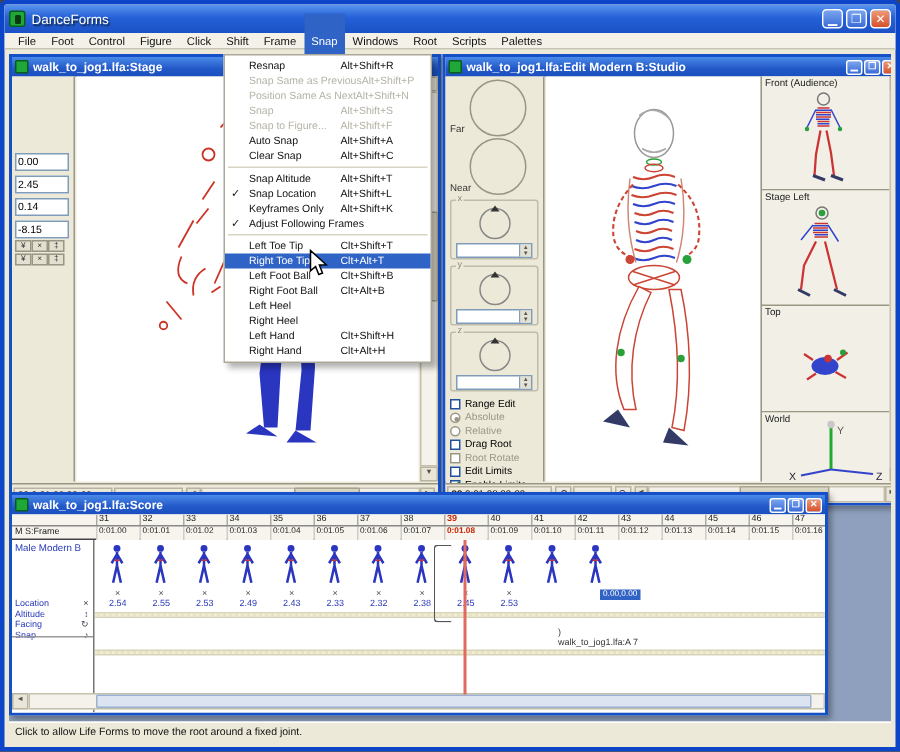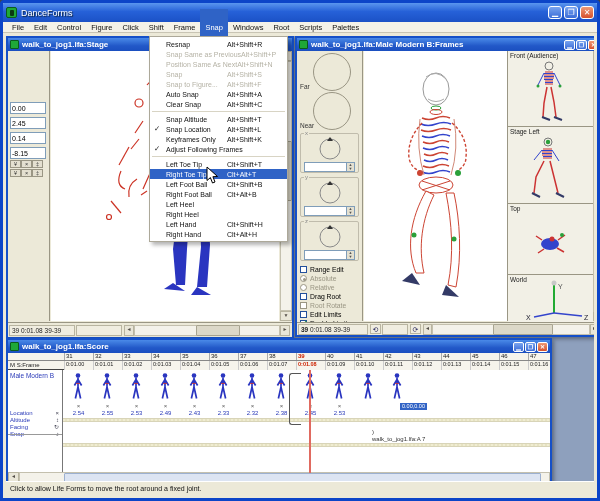--- a/index.html
+++ b/index.html
@@ -67,21 +67,21 @@
   .cbox.checked::after{content:"✓";position:absolute;top:-2.5px;left:0;font-size:8px;color:#1f9a28;font-weight:bold;}
   .cbox.dot::after{content:"";position:absolute;left:1.5px;top:1.5px;width:3px;height:3px;border-radius:50%;background:#9a9684;}
   .studio-canvas{position:absolute;left:67px;top:13px;width:143px;bottom:14px;background:#fff;overflow:hidden;}
   .studio-views{position:absolute;left:210px;top:13px;width:86px;bottom:14px;background:#ece9d8;border-left:1px solid #9a9684;}
   .viewbox{position:relative;border-bottom:1px solid #9a9684;background:#f2f0e6;overflow:hidden;}
   .viewbox .vlbl{position:absolute;left:2px;top:1px;font-size:6.5px;color:#222;}
   .studio-vscroll{position:absolute;right:0;top:13px;bottom:14px;width:8px;}
   .studio-bottom{position:absolute;left:0;right:0;bottom:0;height:13px;background:#ece9d8;border-top:1px solid #9a9684;display:flex;align-items:center;}
   .rotbtn{width:11px;height:10px;border:1px solid #b8b4a0;background:#f0ede0;font-size:7px;line-height:9px;text-align:center;color:#336;margin-left:2px;}
   
-  #score-win{left:0;top:302px;width:546px;height:149px;}
+  #score-win{left:0;top:292px;width:546px;height:149px;}
   #score-body{position:absolute;left:0;right:0;top:13px;bottom:0;background:#fff;overflow:hidden;}
   .fnum{position:absolute;top:0;height:8px;font-size:6px;color:#222;border-left:1px solid #aaa;padding-left:1px;background:#f6f4ec;}
   .ftime{position:absolute;top:8px;height:9px;font-size:5.5px;color:#222;border-left:1px solid #ccc;padding-left:1px;background:#f6f4ec;}
   .fnum.cur,.ftime.cur{color:#cc2200;font-weight:bold;}
   .hdrbase{position:absolute;left:0;right:0;top:0;height:17px;background:#f6f4ec;border-bottom:1px solid #444;}
   .xmark{position:absolute;font-size:6px;color:#555;text-align:center;width:29px;height:7px;line-height:7px;}
   .kval{position:absolute;font-size:6px;color:#2a3ab8;text-align:center;width:29px;height:7px;line-height:7px;}
   .band{position:absolute;height:4px;background:repeating-linear-gradient(90deg,#efecd2 0 2px,#e6e2c2 2px 4px);border-top:1px solid #d8d4b8;border-bottom:1px solid #d8d4b8;}
   .leftcol{position:absolute;left:0;top:17px;width:55px;bottom:0;background:#fff;border-right:1px solid #777;}
   .trackname{font-size:6.5px;color:#2a3ab8;padding:2px 0 0 2px;}
@@ -107,21 +107,21 @@
     <span class="ttl">DanceForms</span>
     <span class="winbtns">
       <span class="wbtn">▁</span>
       <span class="wbtn">❐</span>
       <span class="wbtn close">✕</span>
     </span>
   </div>
 
   <div class="menubar" id="menubar">
       <span class="menu-item">File</span>
-      <span class="menu-item">Edit</span>
+      <span class="menu-item">Foot</span>
       <span class="menu-item">Control</span>
       <span class="menu-item">Figure</span>
       <span class="menu-item">Click</span>
       <span class="menu-item">Shift</span>
       <span class="menu-item">Frame</span>
       <span class="menu-item active">Snap</span>
       <span class="menu-item">Windows</span>
       <span class="menu-item">Root</span>
       <span class="menu-item">Scripts</span>
       <span class="menu-item">Palettes</span>
@@ -206,21 +206,21 @@
           <div class="sb-track" style="position:absolute;left:10px;right:10px;top:0;bottom:0;"></div>
           <div class="sb-thumb" style="position:absolute;left:72px;width:44px;top:0;bottom:0;"></div>
           <div class="sb-btn" style="position:absolute;right:0;top:0;bottom:0;width:10px;">►</div>
         </div>
       </div>
     </div>
 
     <div class="win" id="studio-win">
       <div class="wtitle">
         <span class="dicon"></span>
-        <span>walk_to_jog1.lfa:Male Modern B:Frames</span>
+        <span>walk_to_jog1.lfa:Edit Modern B:Studio</span>
         <span class="smallbtns">
           <span class="sbtn">▁</span>
           <span class="sbtn">❐</span>
           <span class="sbtn close">✕</span>
         </span>
       </div>
 
       <div class="studio-left">
         <div class="camcircle"></div>
         <div class="camlbl">Far</div>

